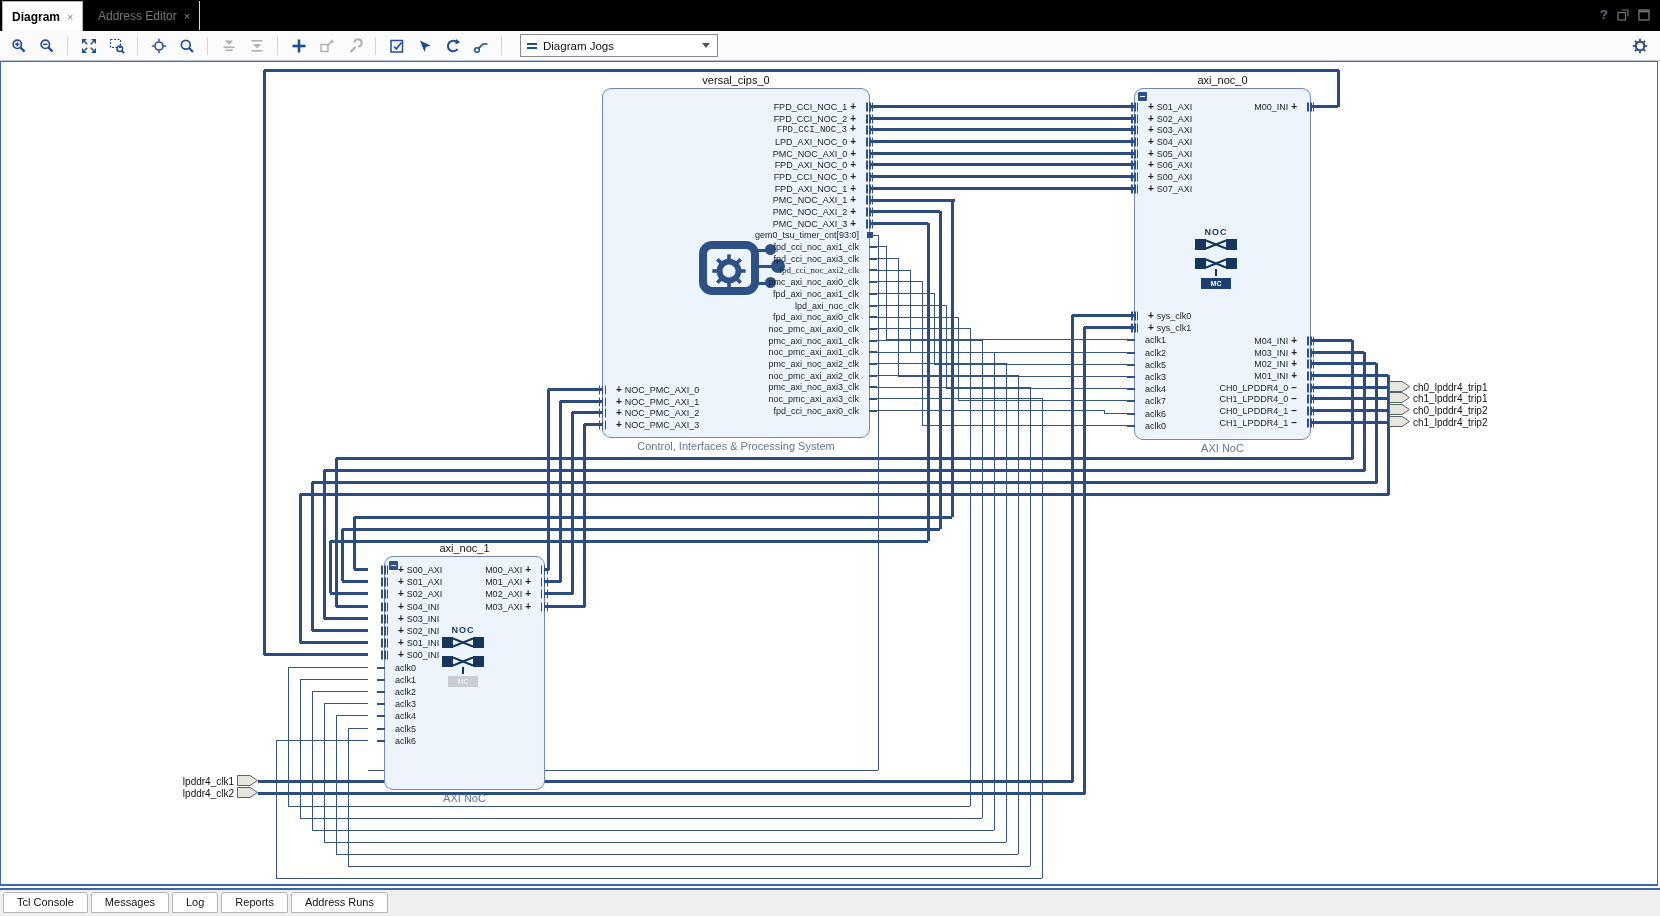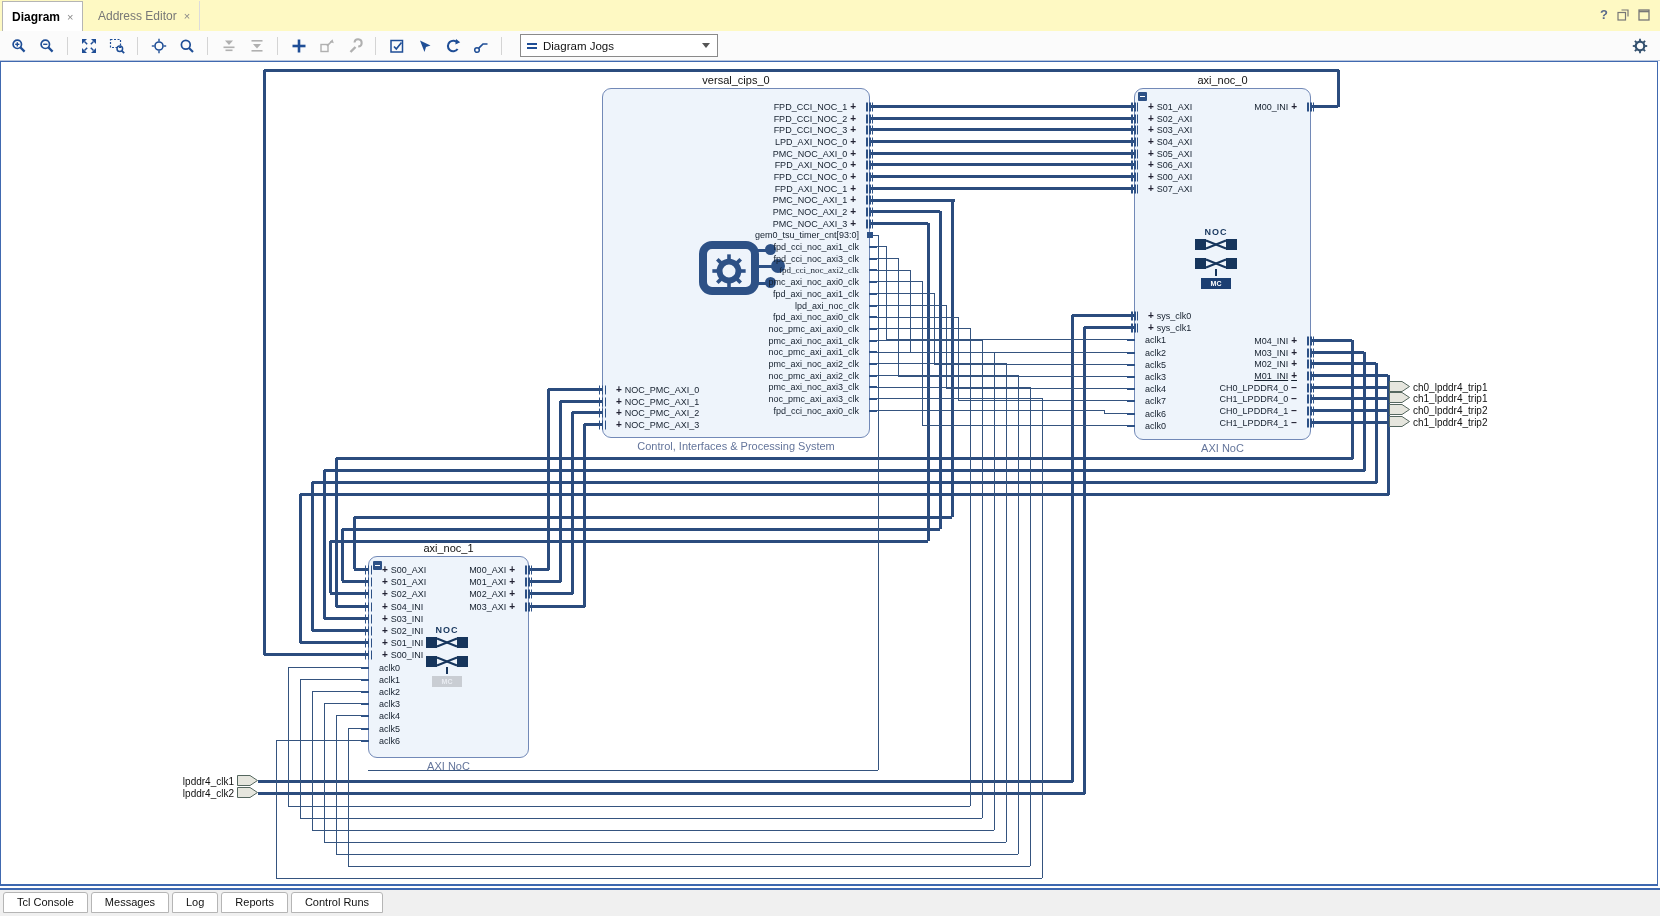--- a/index.html
+++ b/index.html
@@ -1,19 +1,19 @@
 <!DOCTYPE html>
 <html><head>
 <meta charset="utf-8">
 <style>
   html,body{margin:0;padding:0;background:#e8e8e8;}
   .app{position:relative;width:1660px;height:916px;background:#fff;overflow:hidden;
        font-family:"Liberation Sans",sans-serif;-webkit-font-smoothing:antialiased;}
   
-  .topbar{position:absolute;left:0;top:0;width:100%;height:31px;background:#fef9c3;
+  .topbar{position:absolute;left:0;top:0;width:100%;height:31px;background:#000000;
           border-bottom:1px solid #cfcfcf;z-index:6;}
   .etab{position:absolute;top:1px;height:29px;display:flex;align-items:center;gap:7px;
         padding:0 9px;font-size:12px;color:#777;border-right:1px solid #dcdcdc;cursor:default;}
   .etab.active{background:#fff;color:#000;font-weight:bold;border:1px solid #b5b5b5;border-bottom:none;top:1px;}
   .etab .x{color:#888;font-size:11px;font-weight:normal;}
   .topbar-right{position:absolute;right:10px;top:7px;display:flex;align-items:center;gap:9px;color:#5a6a8a;}
   .help-q{font-size:13px;font-weight:bold;color:#5a6a8a;}
   
   .toolbar{position:absolute;left:0;top:31px;width:100%;height:30px;background:#fbfbfb;
            border-bottom:1px solid #b9c6dd;display:flex;align-items:center;padding-left:10px;
@@ -256,21 +256,21 @@
           <div class="prow R" style="height: 11.7px; margin-left: 7px;">
             <span class="plab">FPD_CCI_NOC_1</span>
             <span class="plus">+</span>
             <span class="stub bus"></span>
           </div>
           <div class="prow R" style="height: 11.7px;">
             <span class="plab">FPD_CCI_NOC_2</span>
             <span class="plus">+</span>
             <span class="stub bus"></span>
           </div>
-          <div class="prow R" style="height: 11.7px;">
+          <div class="prow R" style="height: 11.7px; font-family: Liberation Mono, monospace;">
             <span class="plab">FPD_CCI_NOC_3</span>
             <span class="plus">+</span>
             <span class="stub bus"></span>
           </div>
           <div class="prow R" style="height: 11.7px;">
             <span class="plab">LPD_AXI_NOC_0</span>
             <span class="plus">+</span>
             <span class="stub bus"></span>
           </div>
           <div class="prow R" style="height: 11.7px;">
@@ -520,21 +520,21 @@
           <div class="prow R" style="height: 11.7px;">
             <span class="plab">M03_INI</span>
             <span class="plus">+</span>
             <span class="stub bus"></span>
           </div>
           <div class="prow R" style="height: 11.7px;">
             <span class="plab">M02_INI</span>
             <span class="plus">+</span>
             <span class="stub bus"></span>
           </div>
-          <div class="prow R" style="height: 11.7px; text-decoration: underline;">
+          <div class="prow R" style="height: 11.7px;">
             <span class="plab">M01_INI</span>
             <span class="plus">+</span>
             <span class="stub bus"></span>
           </div>
           <div class="prow R" style="height: 11.7px;">
             <span class="plab">CH0_LPDDR4_0</span>
             <span class="plus">−</span>
             <span class="stub busm"></span>
           </div>
           <div class="prow R" style="height: 11.7px;">
@@ -548,21 +548,21 @@
             <span class="stub busm"></span>
           </div>
           <div class="prow R" style="height: 11.7px;">
             <span class="plab">CH1_LPDDR4_1</span>
             <span class="plus">−</span>
             <span class="stub busm"></span>
           </div>
         </div>
     </div>
 
-    <div class="block" id="b-noc1" style="left:368px;top:556px;width:161px;height:202px;">
+    <div class="block" id="b-noc1" style="left:384px;top:556px;width:161px;height:234px;">
       <div class="btitle">axi_noc_1</div>
       <div class="bsub">AXI NoC</div>
       <div class="cbtn" style="left:4px;top:4px;">
           <i></i>
         </div>
       <div class="nocicon" style="left:55px;top:68px;">
         <div class="noclbl">NOC</div>
         <svg width="44" height="38" viewBox="0 0 44 38">
           <rect x="1" y="1" width="11" height="11"></rect>
             <rect x="32" y="1" width="11" height="11"></rect>
@@ -876,15 +876,15 @@
             <line x1="11.5" y1="4.5" x2="13.1" y2="2.9"></line>
             <line x1="2.9" y1="13.1" x2="4.5" y2="11.5"></line>
           </g>
           <circle cx="8" cy="8" r="4.3" fill="none" stroke="#33506e" stroke-width="2.2"></circle>
           <circle cx="8" cy="8" r="1.3" fill="#fff"></circle>
         </svg>
       </span>
   </div>
 
   <div class="bottombar">
-    <div id="bottom-tabs"><span class="btab">Tcl Console</span><span class="btab">Messages</span><span class="btab">Log</span><span class="btab">Reports</span><span class="btab">Control Runs</span></div>
+    <div id="bottom-tabs"><span class="btab">Tcl Console</span><span class="btab">Messages</span><span class="btab">Log</span><span class="btab">Reports</span><span class="btab">Address Runs</span></div>
   </div>
 </div>
 
 </body></html>

